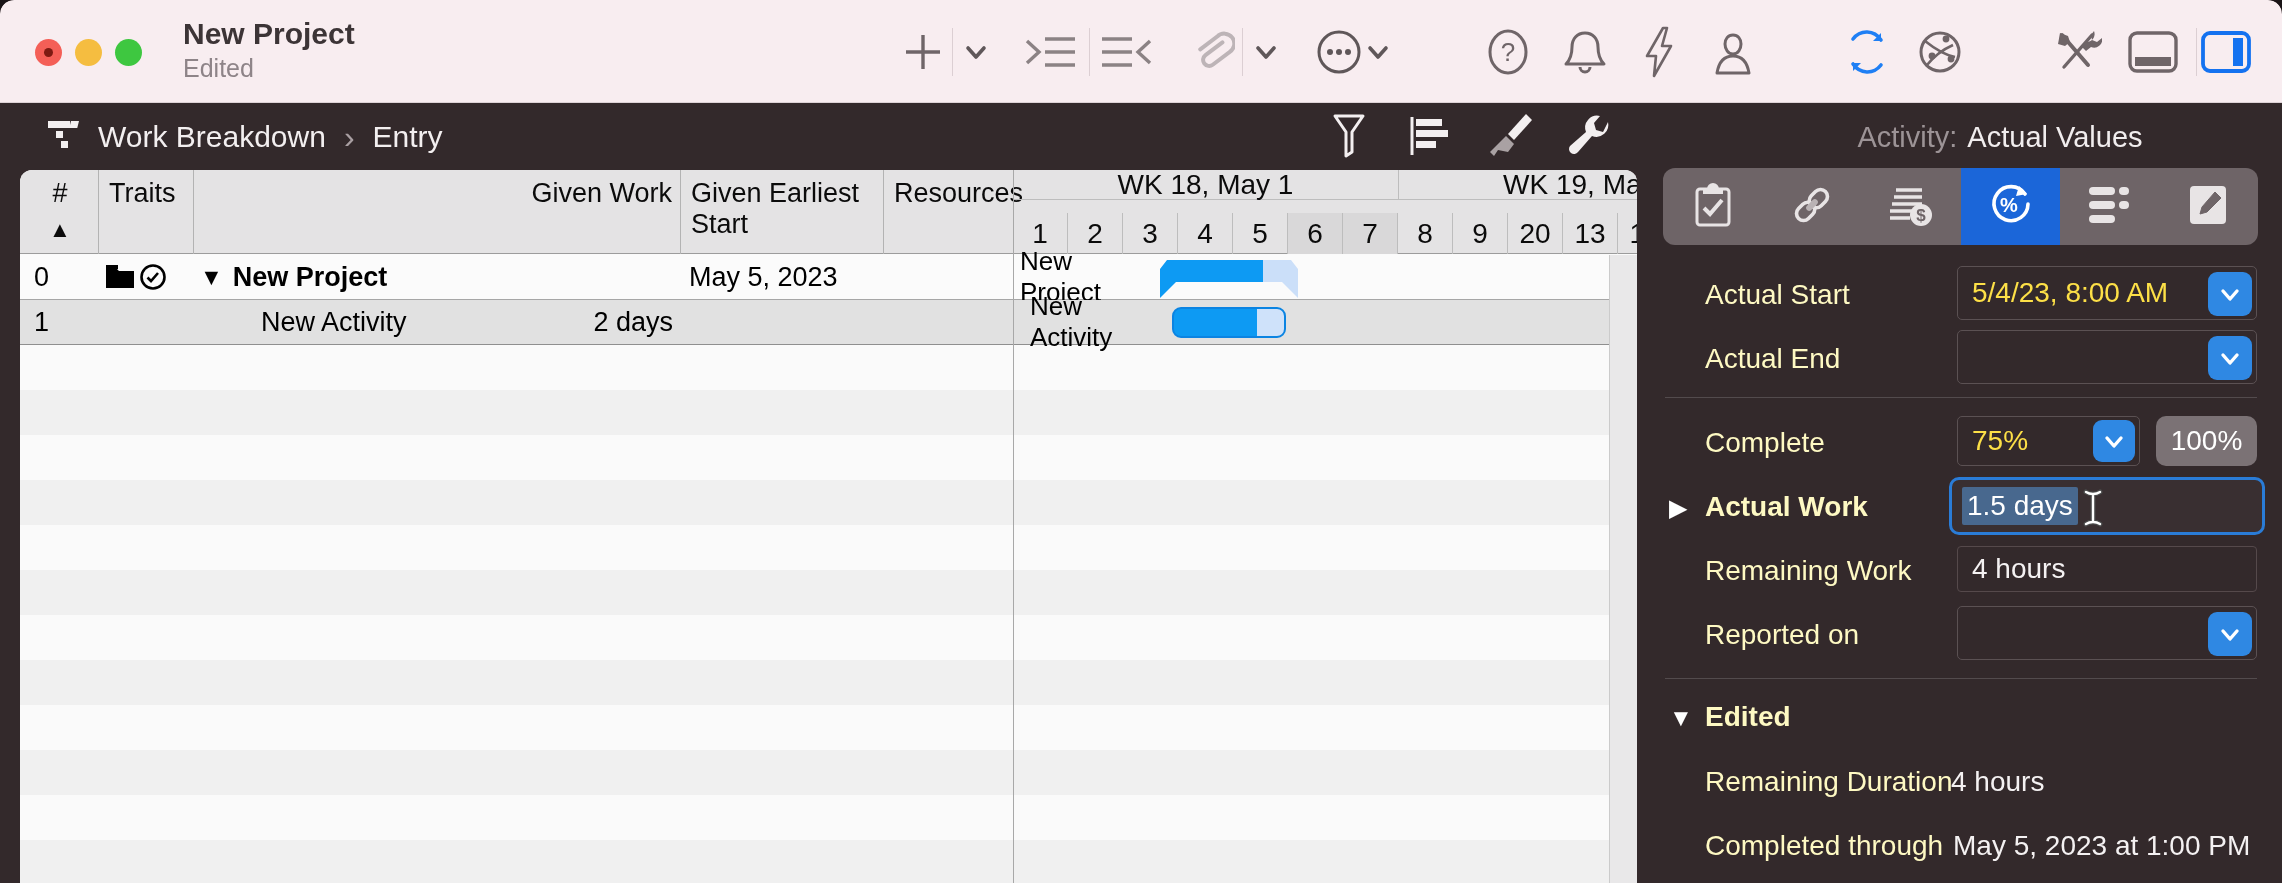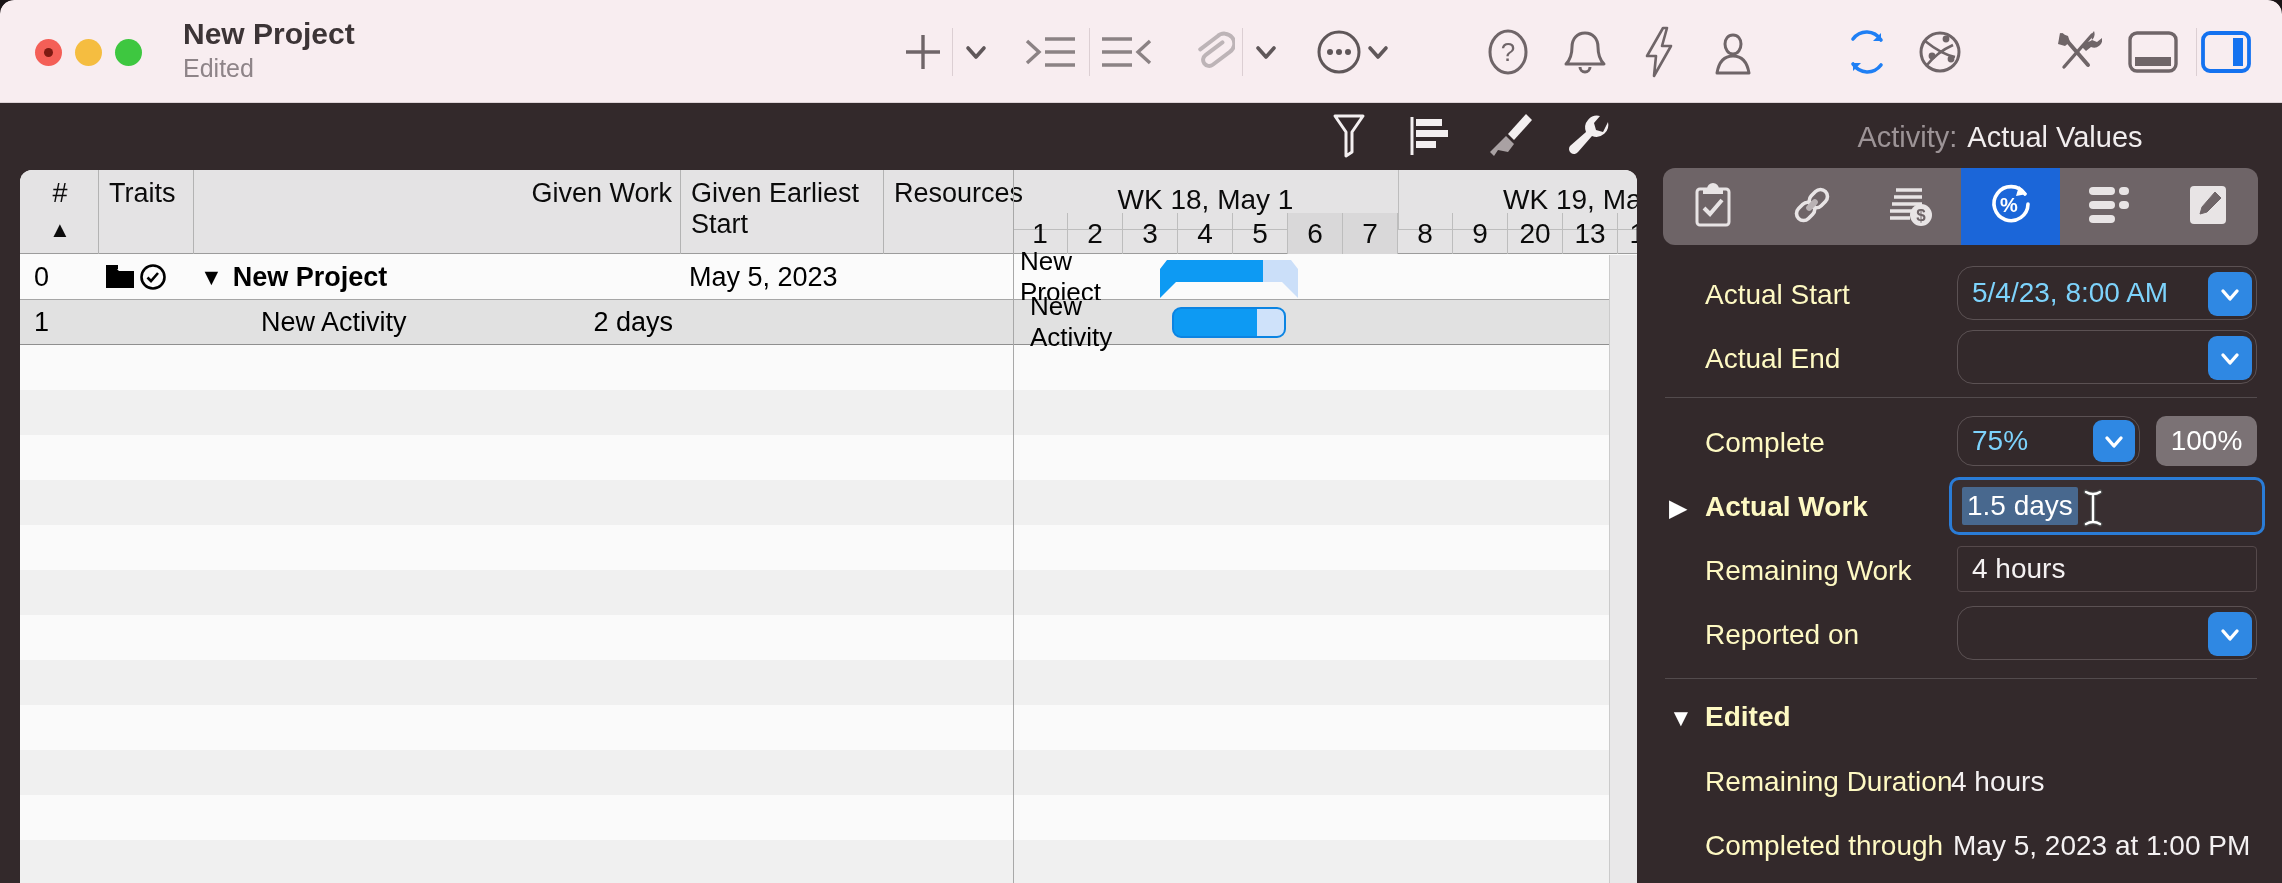--- a/index.html
+++ b/index.html
@@ -39,21 +39,21 @@
     font-size:27px; color:#0b0b0b; padding:8px 8px 0 10px; }
   .hcell.right { text-align:right; }
   .h-num  { left:0;    width:79px;  text-align:center; }
   .h-num .sort { display:block; margin-top:8px; font-size:22px; }
   .h-traits{ left:79px; width:95px; }
   .h-title{ left:174px; width:315px; }
   .h-gw   { left:489px; width:172px; }
   .h-ges  { left:661px; width:203px; }
   .h-res  { left:864px; width:129px; border-right:none; }
   
-  .wk { position:absolute; top:0; height:60px; border-bottom:1px solid #bdbdbd;
+  .wk { position:absolute; top:0; height:30px; border-bottom:1px solid #bdbdbd;
     font-size:28px; color:#0b0b0b; display:flex; align-items:center; justify-content:center; }
   .wk1 { left:993px;  width:385px; }
   .wk2 { left:1378px; width:385px; border-left:1px solid #bdbdbd; }
   .day { position:absolute; top:43px; height:41px; width:55px; border-right:1px solid #bdbdbd;
     font-size:28px; color:#0b0b0b; display:flex; align-items:center; justify-content:center; }
   .day.wkend { background:#d9d8d9; }
   
   .pbody { position:absolute; left:0; top:85px; width:100%; height:628px; }
   .stripes { position:absolute; left:0; top:90px; width:100%; height:538px;
     background:repeating-linear-gradient(180deg,#fafafa 0 45px,#f0f0f0 45px 90px); }
@@ -78,22 +78,22 @@
     border:2px solid #0b84e2; border-radius:9px;
     background:linear-gradient(90deg,#0d9af3 var(--fill,75%),#cfe2fa var(--fill,75%));
   }
   
   .tabbar { position:absolute; left:1663px; top:168px; width:595px; height:77px;
     background:#6e6467; border-radius:12px; display:flex; overflow:hidden; }
   .tab { flex:1 1 0; display:flex; align-items:center; justify-content:center; }
   .tab.sel { background:#1b66d9; }
   .ins-label { position:absolute; left:1705px; font-size:28px; color:#fef9c3; }
   .ins-value { position:absolute; font-size:28px; color:#f4f1f2; }
-  .field { position:absolute; left:1957px; width:300px; border:1px solid #5b5153; border-radius:16px;
-    display:flex; align-items:center; font-size:28px; color:#7dd3fc; padding-left:14px; }
+  .field { position:absolute; left:1957px; width:300px; border:1px solid #5b5153; border-radius:5px;
+    display:flex; align-items:center; font-size:28px; color:#fde047; padding-left:14px; }
   .chev-btn { position:absolute; right:4px; width:44px; height:44px; background:#2f88e3; border-radius:9px;
     display:flex; align-items:center; justify-content:center; }
   .divider { position:absolute; left:1665px; width:592px; height:1px; background:rgba(255,255,255,0.16); }
   .btn-100 { position:absolute; left:2156px; top:416px; width:101px; height:50px; background:#7b7275;
     border-radius:10px; color:#fff; font-size:28px; display:flex; align-items:center; justify-content:center; }
   .aw-ring { position:absolute; left:1949px; top:477px; width:316px; height:58px;
     border:3px solid #2a7cd7; border-radius:10px; background:#392f31; display:flex; align-items:center; padding-left:10px; }
   .aw-sel { background:#48688e; color:#fff; font-size:28px; padding:3px 5px; border-radius:2px; }
   .rw-field { position:absolute; left:1957px; top:546px; width:300px; height:46px; border:1px solid #55494b;
     border-radius:4px; display:flex; align-items:center; padding-left:14px; font-size:28px; color:#f4f1f2; }
@@ -252,20 +252,33 @@
       <span>
         <svg width="52" height="44" viewBox="0 0 52 44">
             <rect x="3" y="3" width="46" height="38" rx="7" stroke="#1472f0" stroke-width="3.8" fill="none"></rect>
             <rect x="33" y="8" width="10" height="28" fill="#1472f0"></rect>
           </svg>
       </span>
     </div>
   </div>
 
   <div class="viewbar">
+    <div class="crumb">
+      <span>
+        <svg width="36" height="34" viewBox="0 0 36 34">
+            <rect x="2" y="4" width="22" height="7" fill="#f3eff0"></rect>
+            <rect x="26" y="4" width="8" height="7" fill="#f3eff0" transform="skewX(-14)"></rect>
+            <rect x="10" y="14" width="7" height="7" fill="#f3eff0"></rect>
+            <rect x="15" y="24" width="7" height="7" fill="#f3eff0"></rect>
+          </svg>
+      </span>
+      <span>Work Breakdown</span>
+      <span class="sep">›</span>
+      <span>Entry</span>
+    </div>
     <div class="vb-ico" style="left:1322px">
       <span>
         <svg width="40" height="48" viewBox="0 0 40 48">
             <path d="M6 4h28l-11 16v20l-6 4V20z" stroke="#f3eff0" stroke-width="3" fill="none" stroke-linejoin="round"></path>
           </svg>
       </span>
     </div>
     <div class="vb-ico" style="left:1402px">
       <span>
         <svg width="42" height="46" viewBox="0 0 42 46">

